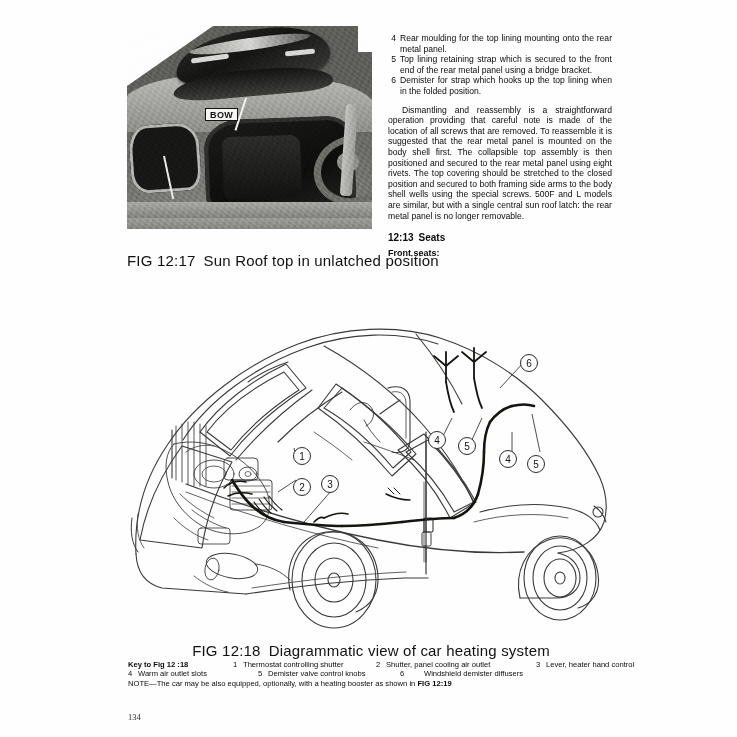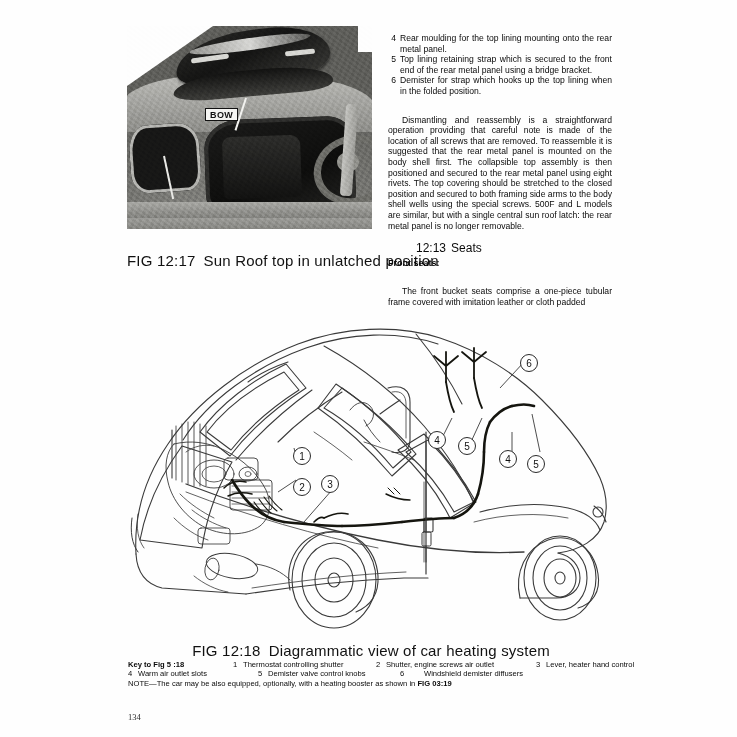--- a/index.html
+++ b/index.html
@@ -186,27 +186,26 @@
   }
   .numbered-item .body {
     flex: 1 1 auto;
     text-align: justify;
     text-justify: inter-word;
   }
   .para {
     text-indent: 14px;
     text-align: justify;
     text-justify: inter-word;
-    margin-top: 18px;
+    margin-top: 8px;
   }
   .sec-head {
-    font-weight: 400;
-    font-size: 12px;
+    font-weight: 700;
+    font-size: 10px;
     margin-top: 12px;
-    margin-left: 28px;
   }
   .sec-head .sec-num { margin-right: 5px; }
   .sub-head {
     font-weight: 700;
     font-size: 9px;
     margin-top: 4px;
     margin-bottom: 1px;
   }
 
   
@@ -296,21 +295,20 @@
     </div>
 
     <div class="para">Dismantling and reassembly is a straightforward operation providing that careful note is made of the location of all screws that are removed. To reassemble it is suggested that the rear metal panel is mounted on the body shell first. The collapsible top assembly is then positioned and secured to the rear metal panel using eight rivets. The top covering should be stretched to the closed position and secured to both framing side arms to the body shell wells using the special screws. 500F and L models are similar, but with a single central sun roof latch: the rear metal panel is no longer removable.</div>
 
     <div class="sec-head">
       <span class="sec-num">12:13</span><span>Seats</span>
     </div>
 
     <div class="sub-head">Front seats:</div>
 
-    <div class="para">The front bucket seats comprise a one-piece tubular frame covered with imitation leather or cloth padded</div>
   </div>
 
   <div class="diagram-wrap">
     <svg width="486" height="316" viewBox="0 0 486 316">
       <g fill="none" stroke="#3a3a3a" stroke-width="1.1" stroke-linejoin="round" stroke-linecap="round">
 
         <path d="M8 232 C6 196 14 160 40 122 C68 80 118 42 170 22 C215 5 268 2 312 16
                  C352 29 388 52 414 78 C442 106 462 134 472 156
                  C478 170 480 186 476 200 C470 218 452 228 430 231"></path>
         <path d="M8 232 C9 250 18 262 34 266 L118 272"></path>
@@ -491,36 +489,36 @@
       </g>
     </svg>
   </div>
 
   <div class="fig-caption cap-2">
     <span class="fig-no">FIG 12:18</span><span>Diagrammatic view of car heating system</span>
   </div>
 
   <div class="key-block">
     <div class="key-row">
-      <span class="key-title" style="left:0">Key to Fig 5 :18</span>
+      <span class="key-title" style="left:0">Key to Fig 12 :18</span>
       <span class="key-num" style="left:105px">1</span>
       <span style="left:115px">Thermostat controlling shutter</span>
       <span class="key-num" style="left:248px">2</span>
-      <span style="left:258px">Shutter, engine screws air outlet</span>
+      <span style="left:258px">Shutter, panel cooling air outlet</span>
       <span class="key-num" style="left:408px">3</span>
       <span style="left:418px">Lever, heater hand control</span>
     </div>
     <div class="key-row">
       <span class="key-num" style="left:0">4</span>
       <span style="left:10px">Warm air outlet slots</span>
       <span class="key-num" style="left:130px">5</span>
       <span style="left:140px">Demister valve control knobs</span>
       <span class="key-num" style="left:272px">6</span>
       <span style="left:296px">Windshield demister diffusers</span>
     </div>
     <div class="key-note">
-      <span>NOTE—The car may be also equipped, optionally, with a heating booster as shown in </span><b>FIG 03:19</b>
+      <span>NOTE—The car may be also equipped, optionally, with a heating booster as shown in </span><b>FIG 12:19</b>
     </div>
   </div>
 
   <div class="page-number">134</div>
 
 </div>
 
 </body></html>

